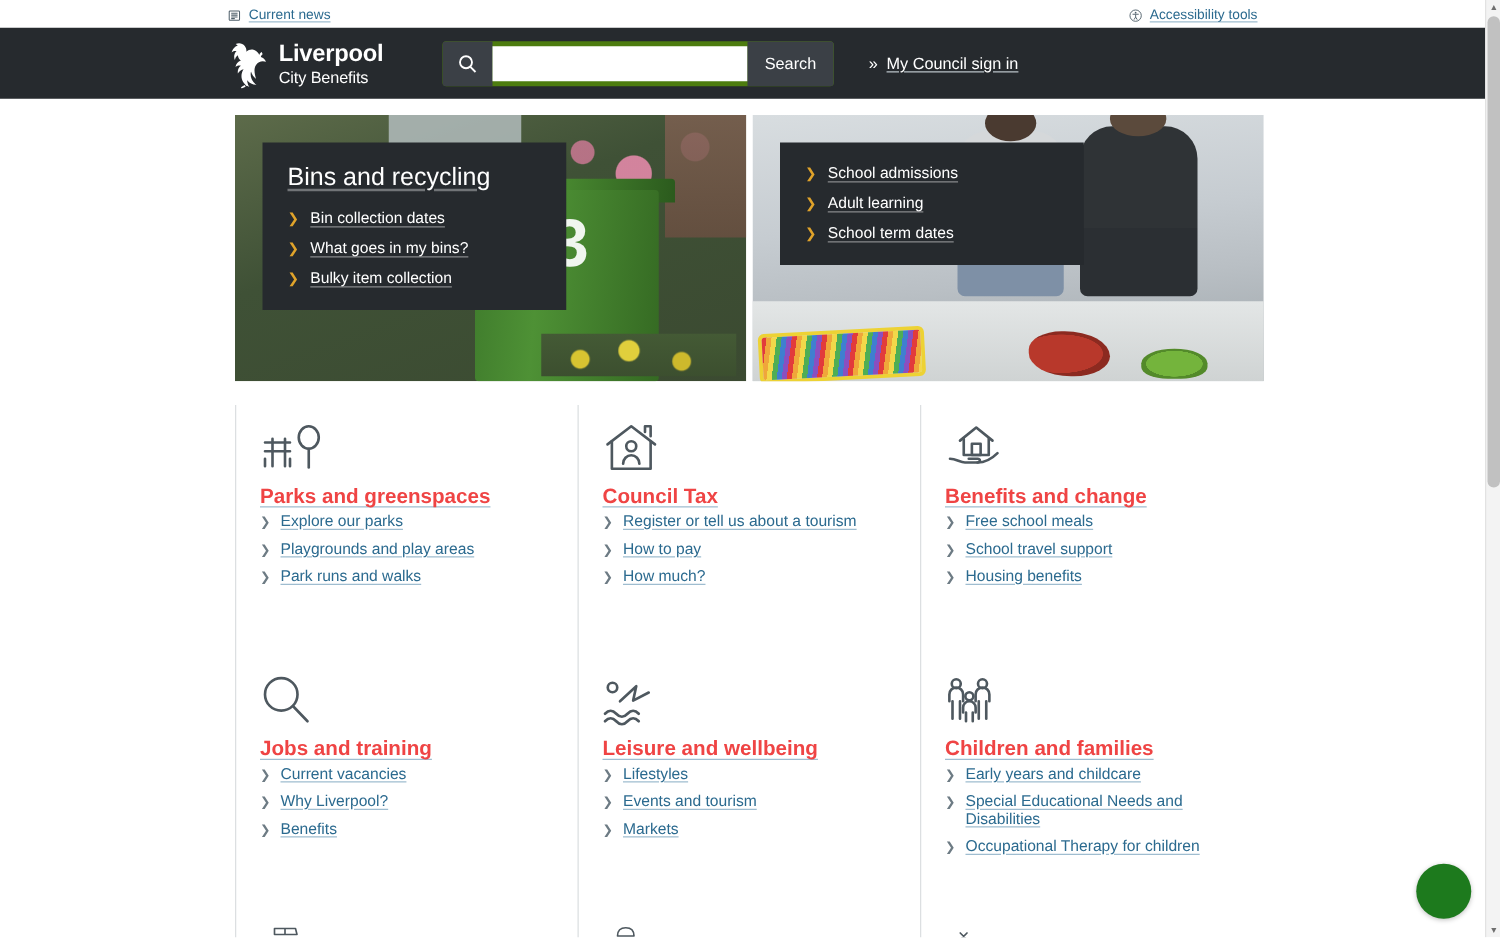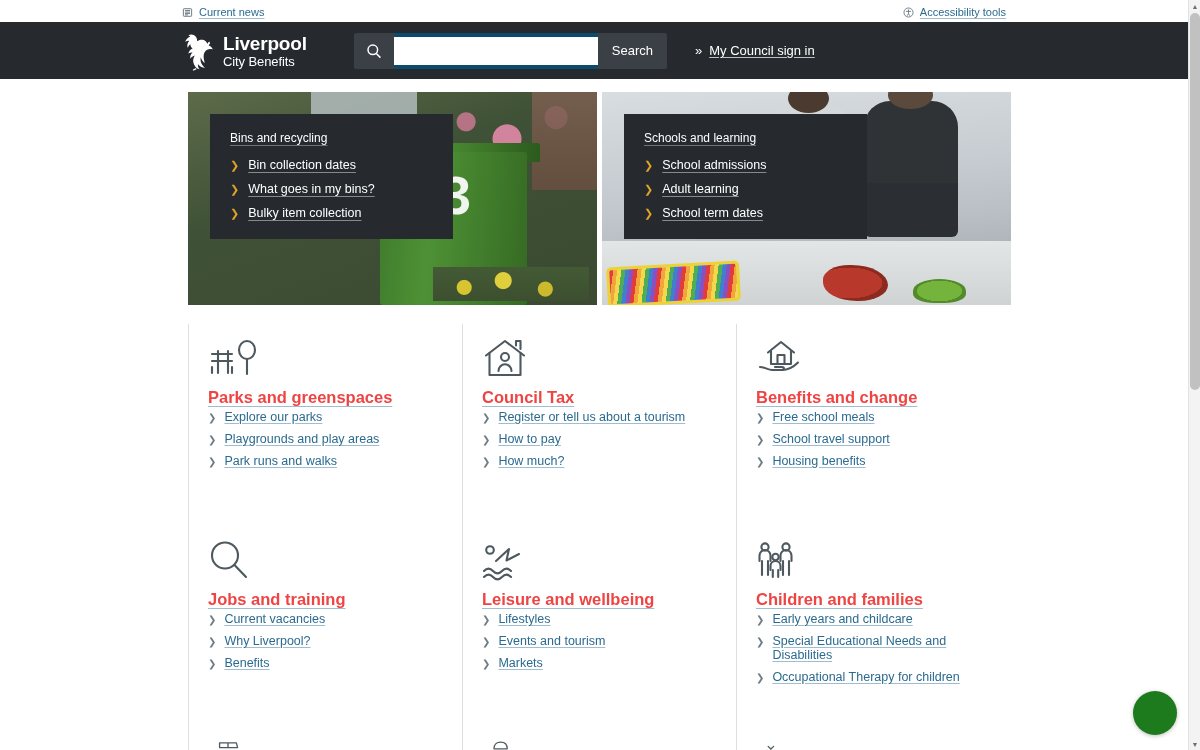--- a/index.html
+++ b/index.html
@@ -89,21 +89,21 @@
     display: block;
     color: #ffffff;
     font-size: 13px;
     margin-top: 2px;
     letter-spacing: -0.1px;
   }
 
   .search-box {
     display: flex;
     align-items: stretch;
-    background: #0c4a6e;
+    background: #4d7c0f;
     border-radius: 3px;
     height: 36px;
     width: 313px;
     overflow: hidden;
   }
   .search-icon-btn {
     width: 40px;
     display: flex;
     align-items: center;
     justify-content: center;
@@ -295,21 +295,21 @@
   .promo-panel {
     position: absolute;
     left: 22px;
     top: 22px;
     width: 243px;
     background: #262a2e;
     padding: 17px 20px 19px 20px;
   }
   .promo-title {
     color: #ffffff;
-    font-size: 12px;
+    font-size: 20px;
     font-weight: normal;
     margin-bottom: 13px;
     text-decoration: underline;
     text-decoration-color: rgba(255,255,255,0.35);
     text-underline-offset: 3px;
   }
   .promo-links { list-style: none; }
   .promo-links li { margin-bottom: 10px; }
   .promo-links li:last-child { margin-bottom: 0; }
   .promo-link {
@@ -523,21 +523,20 @@
       <div class="promo">
         <div class="promo-img img-school">
           <div class="sch-kid-a"></div>
           <div class="sch-kid-b"></div>
           <div class="sch-desk"></div>
           <div class="sch-pencils"></div>
           <div class="sch-dragon"></div>
           <div class="sch-green"></div>
         </div>
         <div class="promo-panel">
-          <div class="promo-title">Schools and learning</div>
           <ul class="promo-links">
             <li>
                 <a class="promo-link" href="#">
               <span class="chev">❯</span>
               <span class="lbl">School admissions</span>
             </a>
               </li>
             <li>
                 <a class="promo-link" href="#">
               <span class="chev">❯</span>

